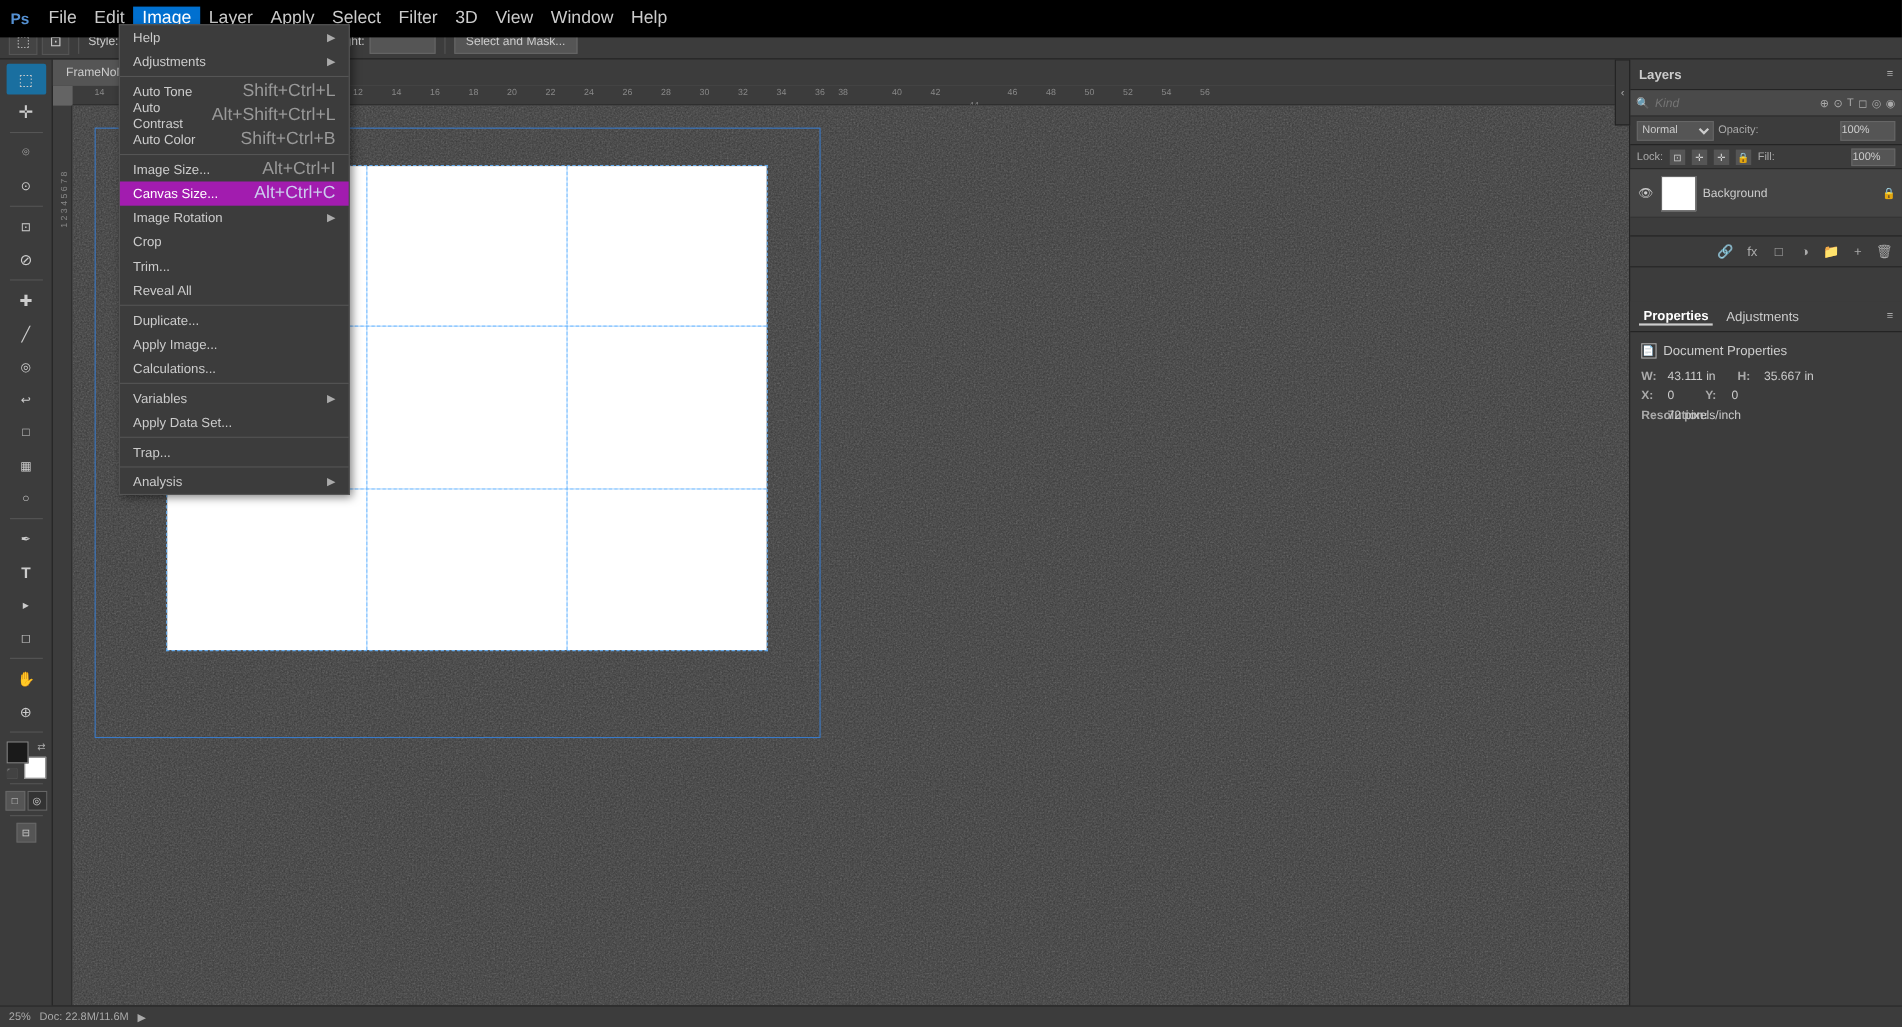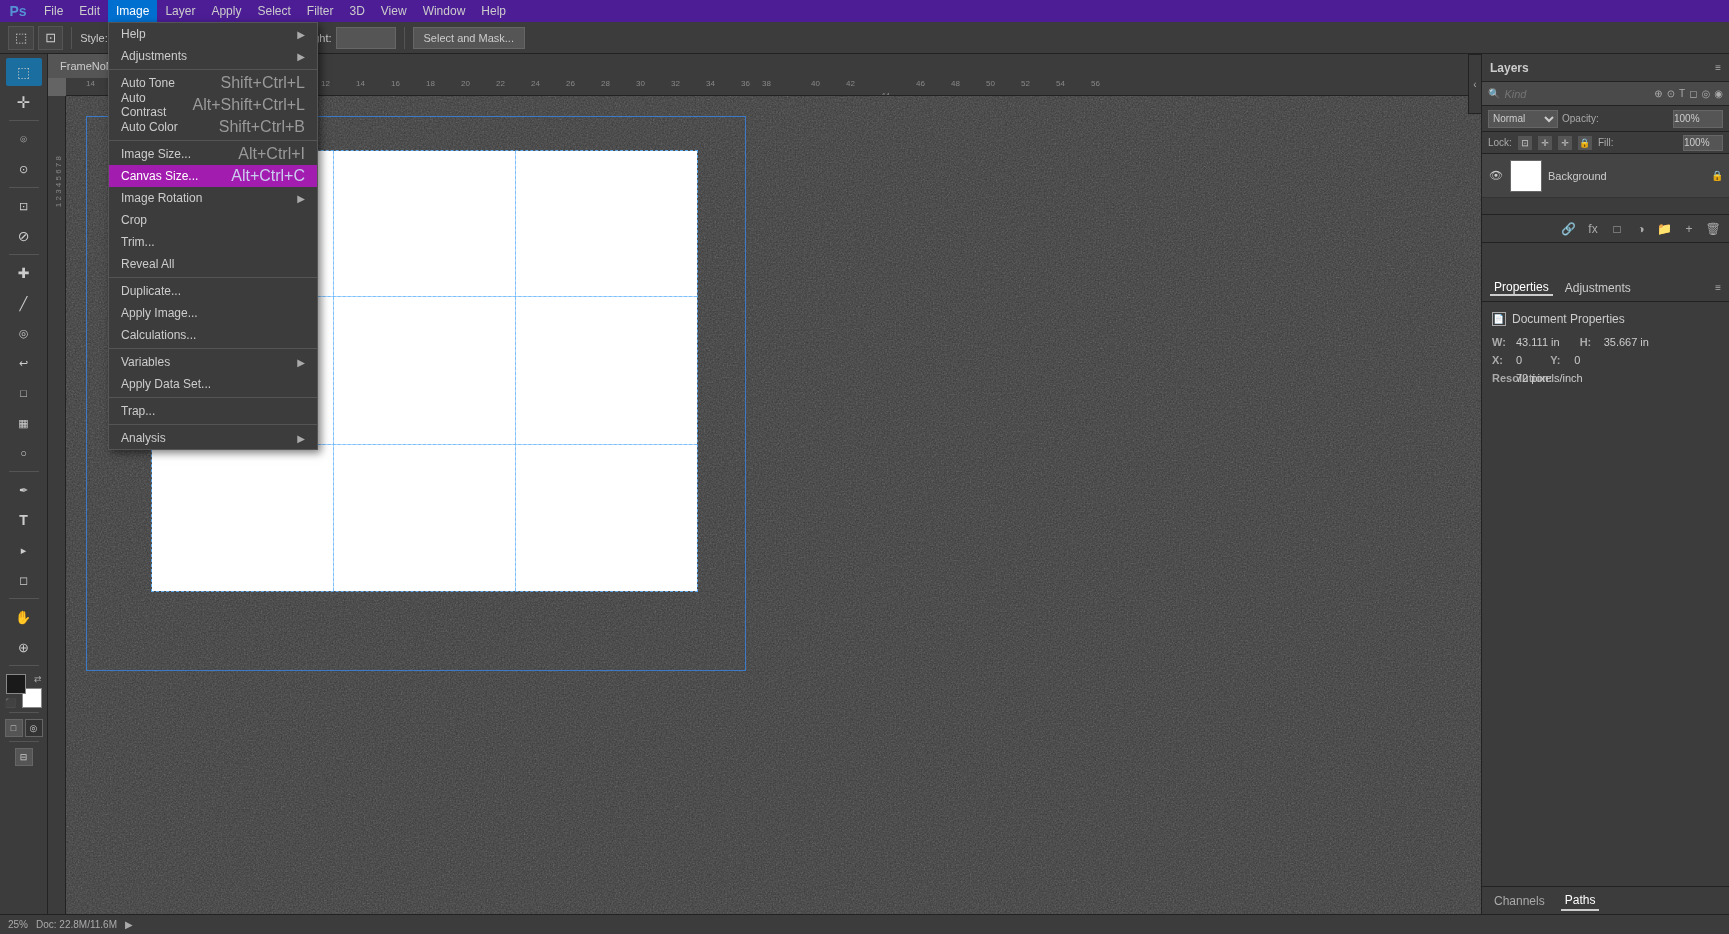--- a/index.html
+++ b/index.html
@@ -11,42 +11,42 @@
       font-size: 12px;
       color: #ccc;
       overflow: hidden;
       position: relative;
     }
 
     
     #menu-bar {
       position: absolute;
       top: 0; left: 0; right: 0;
-      height: 22px;
-      background: #4c1d95;
+      height: 34px;
+      background: #000000;
       display: flex;
       align-items: center;
       padding: 0 4px;
       z-index: 100;
     }
     .menu-logo {
       width: 28px;
       height: 22px;
       display: flex;
       align-items: center;
       justify-content: center;
       color: #5591d3;
       font-weight: bold;
       font-size: 14px;
       margin-right: 4px;
     }
     .menu-item {
       padding: 2px 8px;
       color: #ccc;
-      font-size: 12px;
+      font-size: 16px;
       cursor: pointer;
       height: 22px;
       display: flex;
       align-items: center;
     }
     .menu-item.active { background: #0070d0; color: #fff; }
 
     
     #toolbar {
       position: absolute;
@@ -407,21 +407,21 @@
       padding: 0 8px;
       border-bottom: 1px solid #222;
       gap: 8px;
     }
     #adjustments-tab, #properties-tab {
       font-size: 12px;
       color: #ccc;
       cursor: pointer;
       padding: 0 4px;
     }
-    #properties-tab { color: #fff; font-weight: normal; border-bottom: 2px solid #ccc; }
+    #properties-tab { color: #fff; font-weight: bold; border-bottom: 2px solid #ccc; }
     .properties-content {
       padding: 10px;
     }
     .prop-title {
       font-size: 12px;
       color: #ccc;
       margin-bottom: 10px;
       display: flex;
       align-items: center;
       gap: 6px;
@@ -803,24 +803,20 @@
         <span class="prop-value">0</span>
         <span style="margin-left:24px;" class="prop-label">Y:</span>
         <span class="prop-value">0</span>
       </div>
       <div class="prop-row">
         <span class="prop-label">Resolution:</span>
         <span class="prop-value">72 pixels/inch</span>
       </div>
     </div>
 
-    <div id="channels-paths">
-      <span class="ch-tab">Channels</span>
-      <span class="ch-tab active">Paths</span>
-    </div>
   </div>
 </div>
 
 <div id="image-dropdown">
 
   <div class="dd-item">
     <span>Help</span>
     <span class="dd-arrow">▶</span>
   </div>
 

